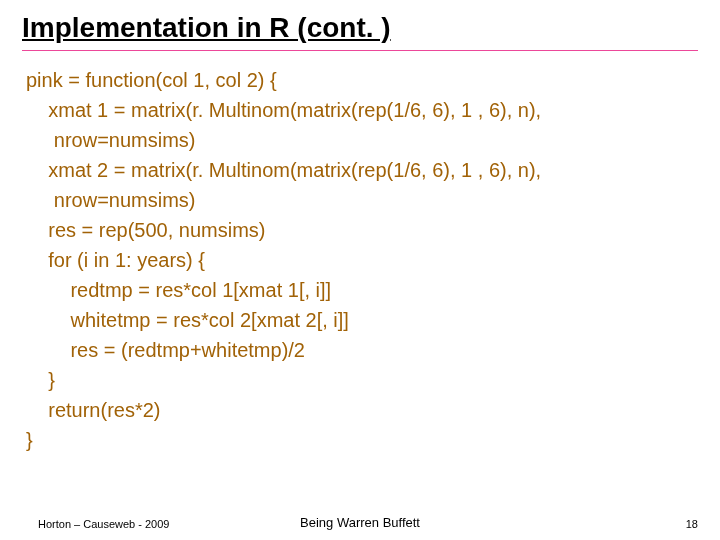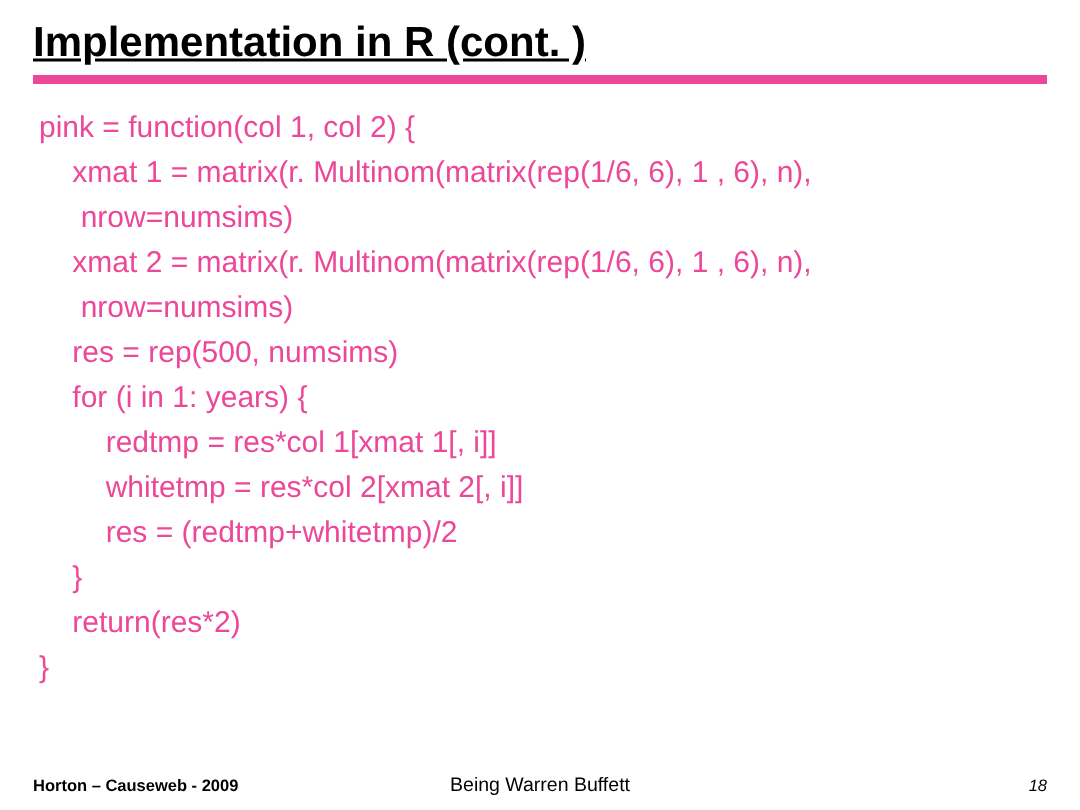--- a/index.html
+++ b/index.html
@@ -17,58 +17,56 @@
     height: 540px;
     padding: 12px 22px 34px 22px;
     box-sizing: border-box;
     position: relative;
   }
   .title {
     font-size: 28px;
     font-weight: bold;
     color: #000;
     text-decoration: underline;
-    border-bottom: 6px solid #ec4899;
+    border-bottom: 1px solid #ec4899;
     padding-bottom: 6px;
     margin: 0 0 14px 0;
   }
   .code {
     font-size: 20px;
     line-height: 1.5;
-    color: #ec4899;
+    color: #a16207;
     white-space: pre;
     font-family: Arial, Helvetica, sans-serif;
     margin-left: 4px;
   }
   .footer {
     position: absolute;
     bottom: 10px;
     left: 22px;
     right: 22px;
     font-size: 11px;
     color: #000;
   }
   .footer-left {
     position: absolute;
-    left: 0;
+    left: 16px;
     bottom: 0;
-    font-weight: bold;
   }
   .footer-center {
     position: absolute;
     left: 50%;
     transform: translateX(-50%);
     bottom: 0;
     font-size: 13px;
   }
   .footer-right {
     position: absolute;
     right: 0;
     bottom: 0;
-    font-style: italic;
   }
 </style>
 </head>
 <body>
 
 <div class="slide">
   <h1 class="title">Implementation in R (cont. )</h1>
 
   <div class="code"><span>pink = function(col 1, col 2) {</span>
 <span>    xmat 1 = matrix(r. Multinom(matrix(rep(1/6, 6), 1 , 6), n),</span>

